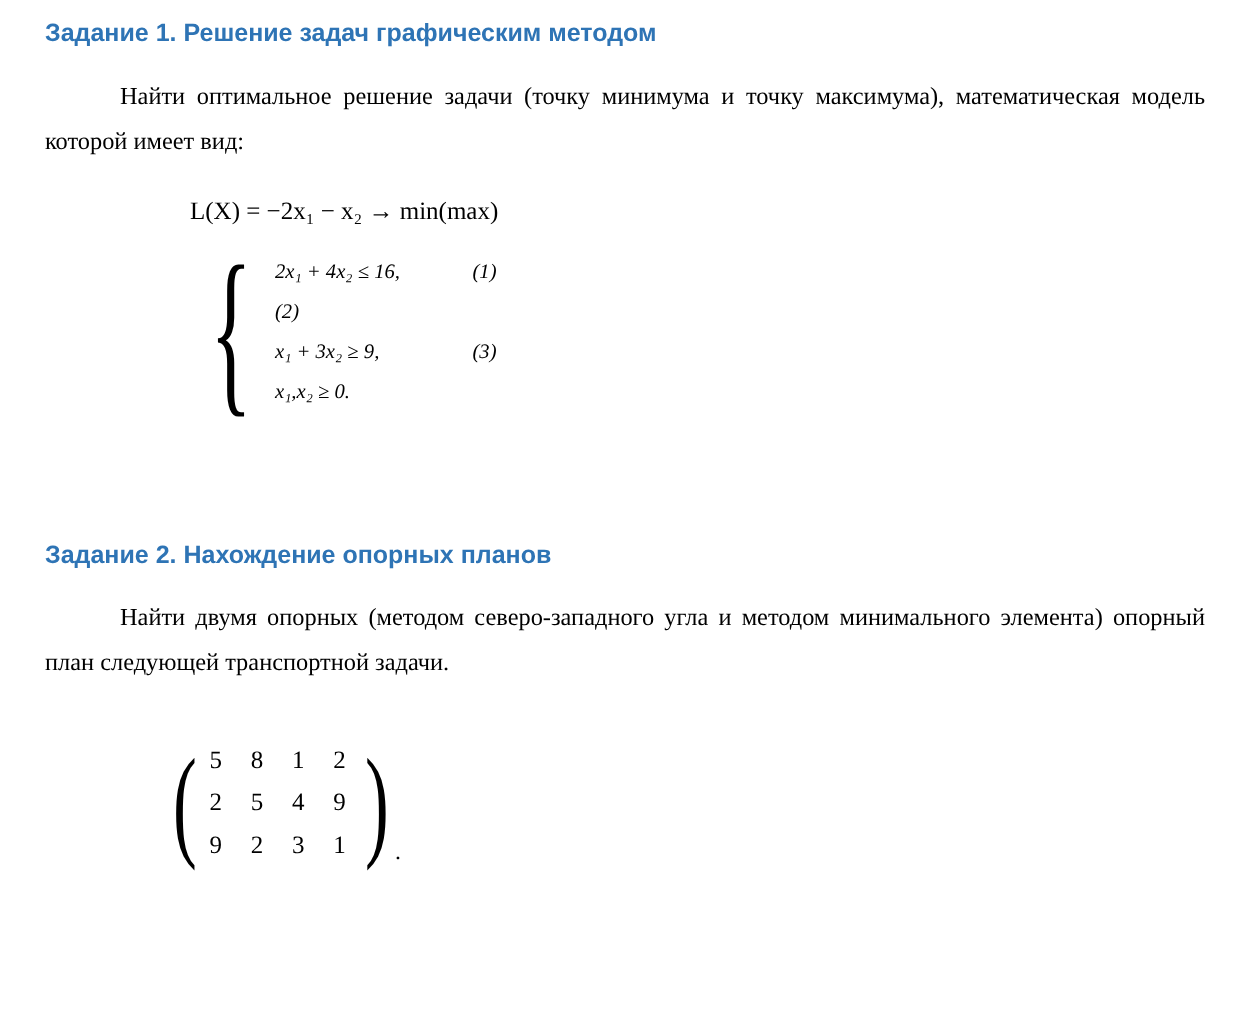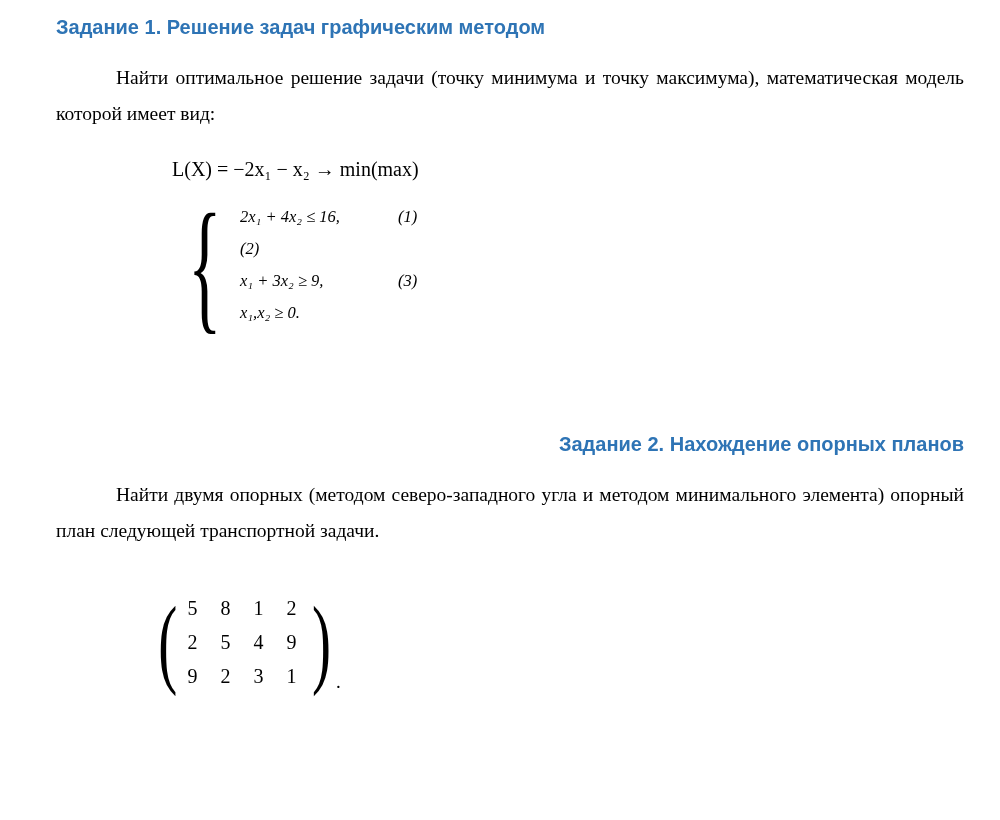--- a/index.html
+++ b/index.html
@@ -11,33 +11,32 @@
     width: 1000px;
     height: 820px;
     overflow: hidden;
     font-family: "Liberation Serif", "DejaVu Serif", serif;
     color: #000000;
   }
   .page {
     box-sizing: border-box;
     width: 1000px;
     height: 820px;
-    padding: 14px 36px 0 56px;
+    padding: 14px 36px 0 36px;
   }
   .heading {
     font-family: "Liberation Sans", "DejaVu Sans", sans-serif;
     font-size: 20px;
     font-weight: 700;
     color: #2e74b5;
     margin: 0;
     line-height: 26px;
   }
   .heading.second {
     margin-top: 96px;
-    text-align: right;
   }
   .body-para {
     font-size: 19.5px;
     line-height: 36px;
     text-align: justify;
     text-align-last: left;
     margin: 20px 0 0 0;
   }
   .indent {
     text-indent: 60px;

